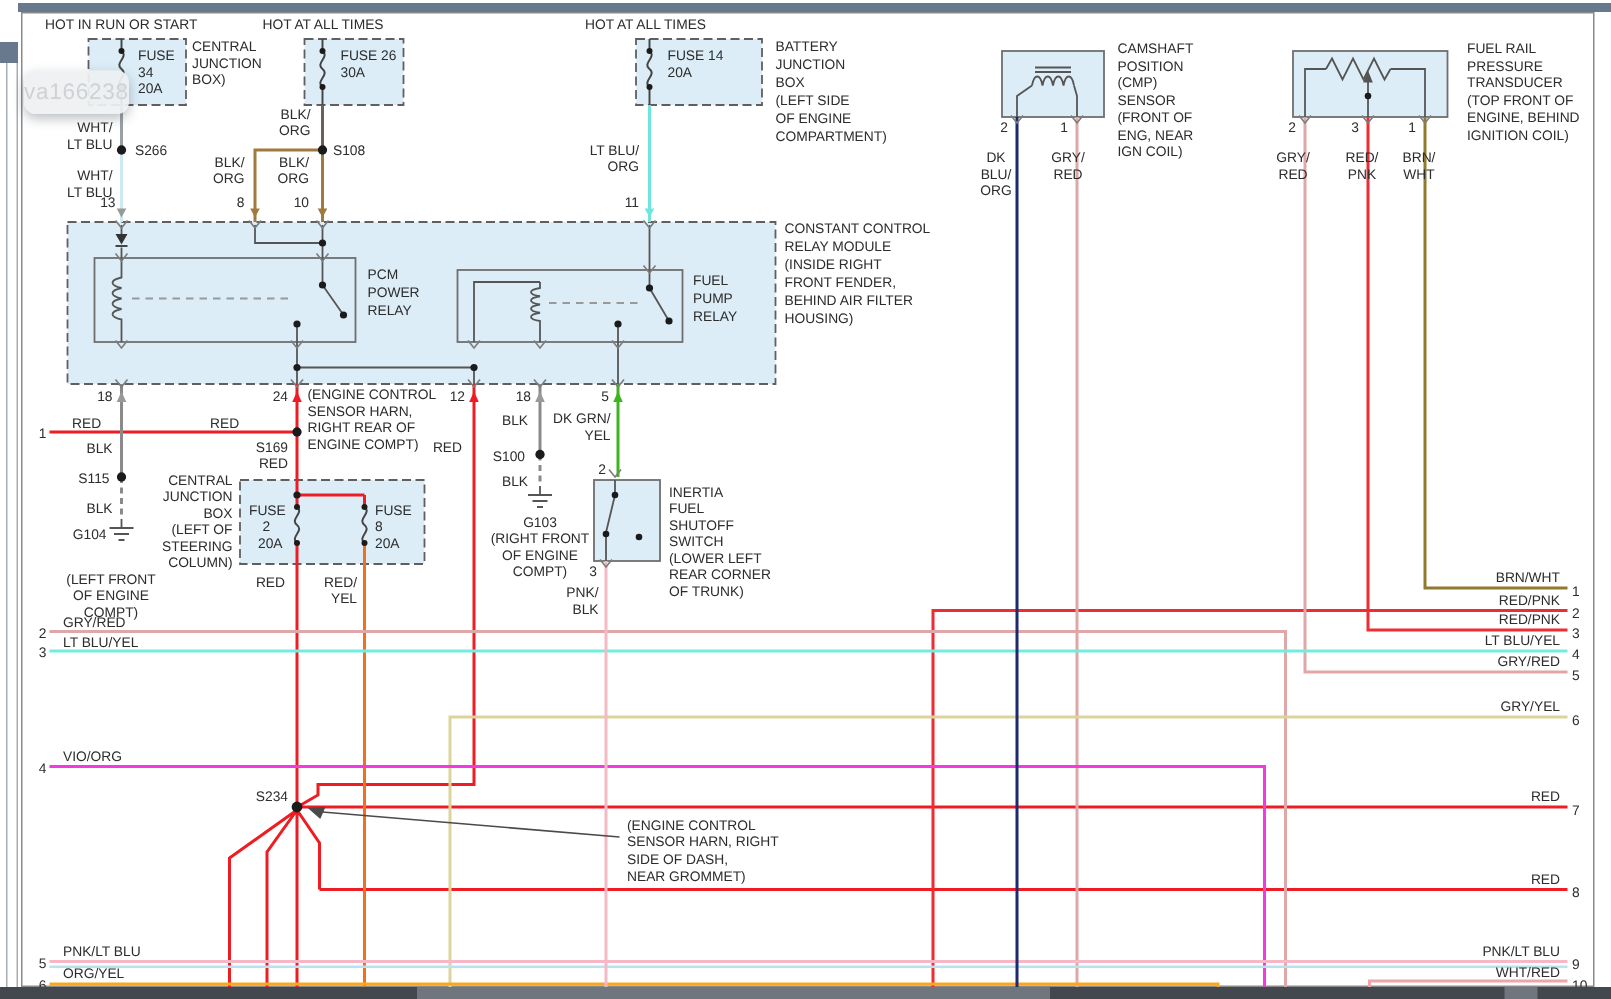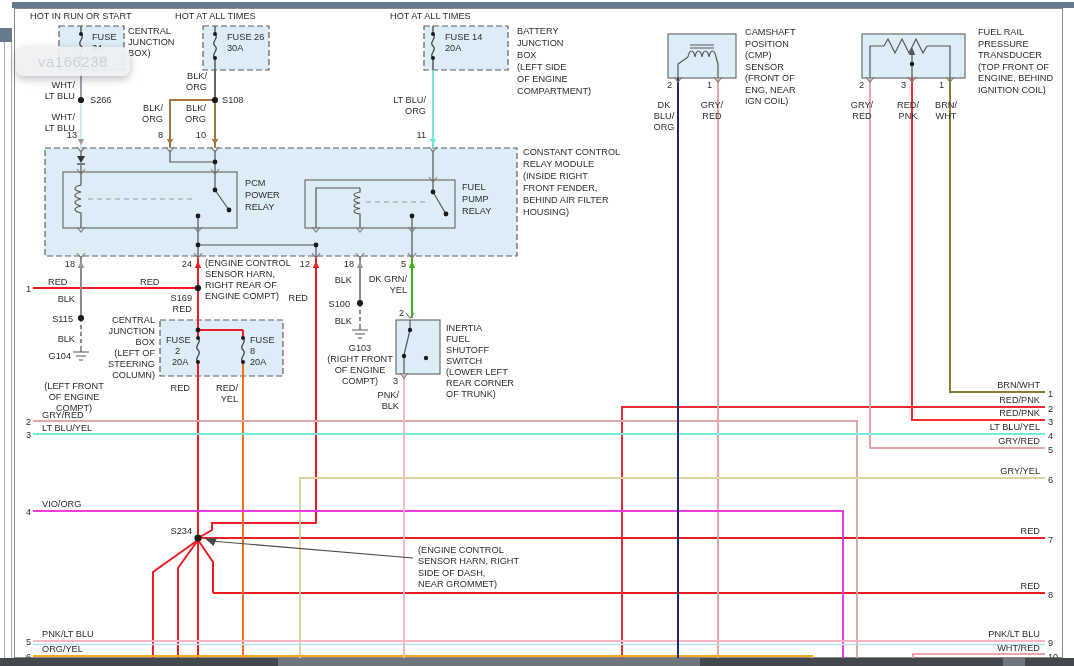--- a/index.html
+++ b/index.html
@@ -13,21 +13,21 @@
   .chev{stroke:#7d7d7d;stroke-width:1.1;fill:none;}
   .wire{fill:none;stroke-width:2;}
   .thin{fill:none;stroke-width:1.6;}
   .chrome{position:absolute;background:#68798d;}
   #topstrip{left:12px;top:2px;width:1062px;height:6px;}
   #lsq{left:0;top:28px;width:12px;height:14px;}
   #lrail{position:absolute;left:4px;top:42px;width:6px;height:616px;border-left:1.5px solid #a6adb4;border-right:1.5px solid #a6adb4;}
   #sbar{position:absolute;left:0;top:658px;width:1074px;height:8px;background:#43474e;}
   #sthumb{position:absolute;left:278px;top:0;width:422px;height:8px;background:#70767e;}
   #spiece{position:absolute;left:1003px;top:0;width:22px;height:8px;background:#70767e;}
-  #wm{position:absolute;left:16px;top:47px;padding:6px 22px;background:rgba(238,240,241,.93);border-radius:8px;
+  #wm{position:absolute;left:16px;top:47px;padding:6px 0;background:rgba(238,240,241,.93);border-radius:8px;
       box-shadow:0 3px 8px rgba(60,70,80,.35);color:#cfd2d5;font-size:15px;letter-spacing:.5px;}
 </style>
 </head>
 <body>
 
 <div id="stage">
 
 <svg width="1074" height="666" viewBox="0 0 1074 666">
 
   <rect x="14.5" y="8.5" width="1048" height="649" fill="#ffffff" stroke="#8a8a8a" stroke-width="1"></rect>

